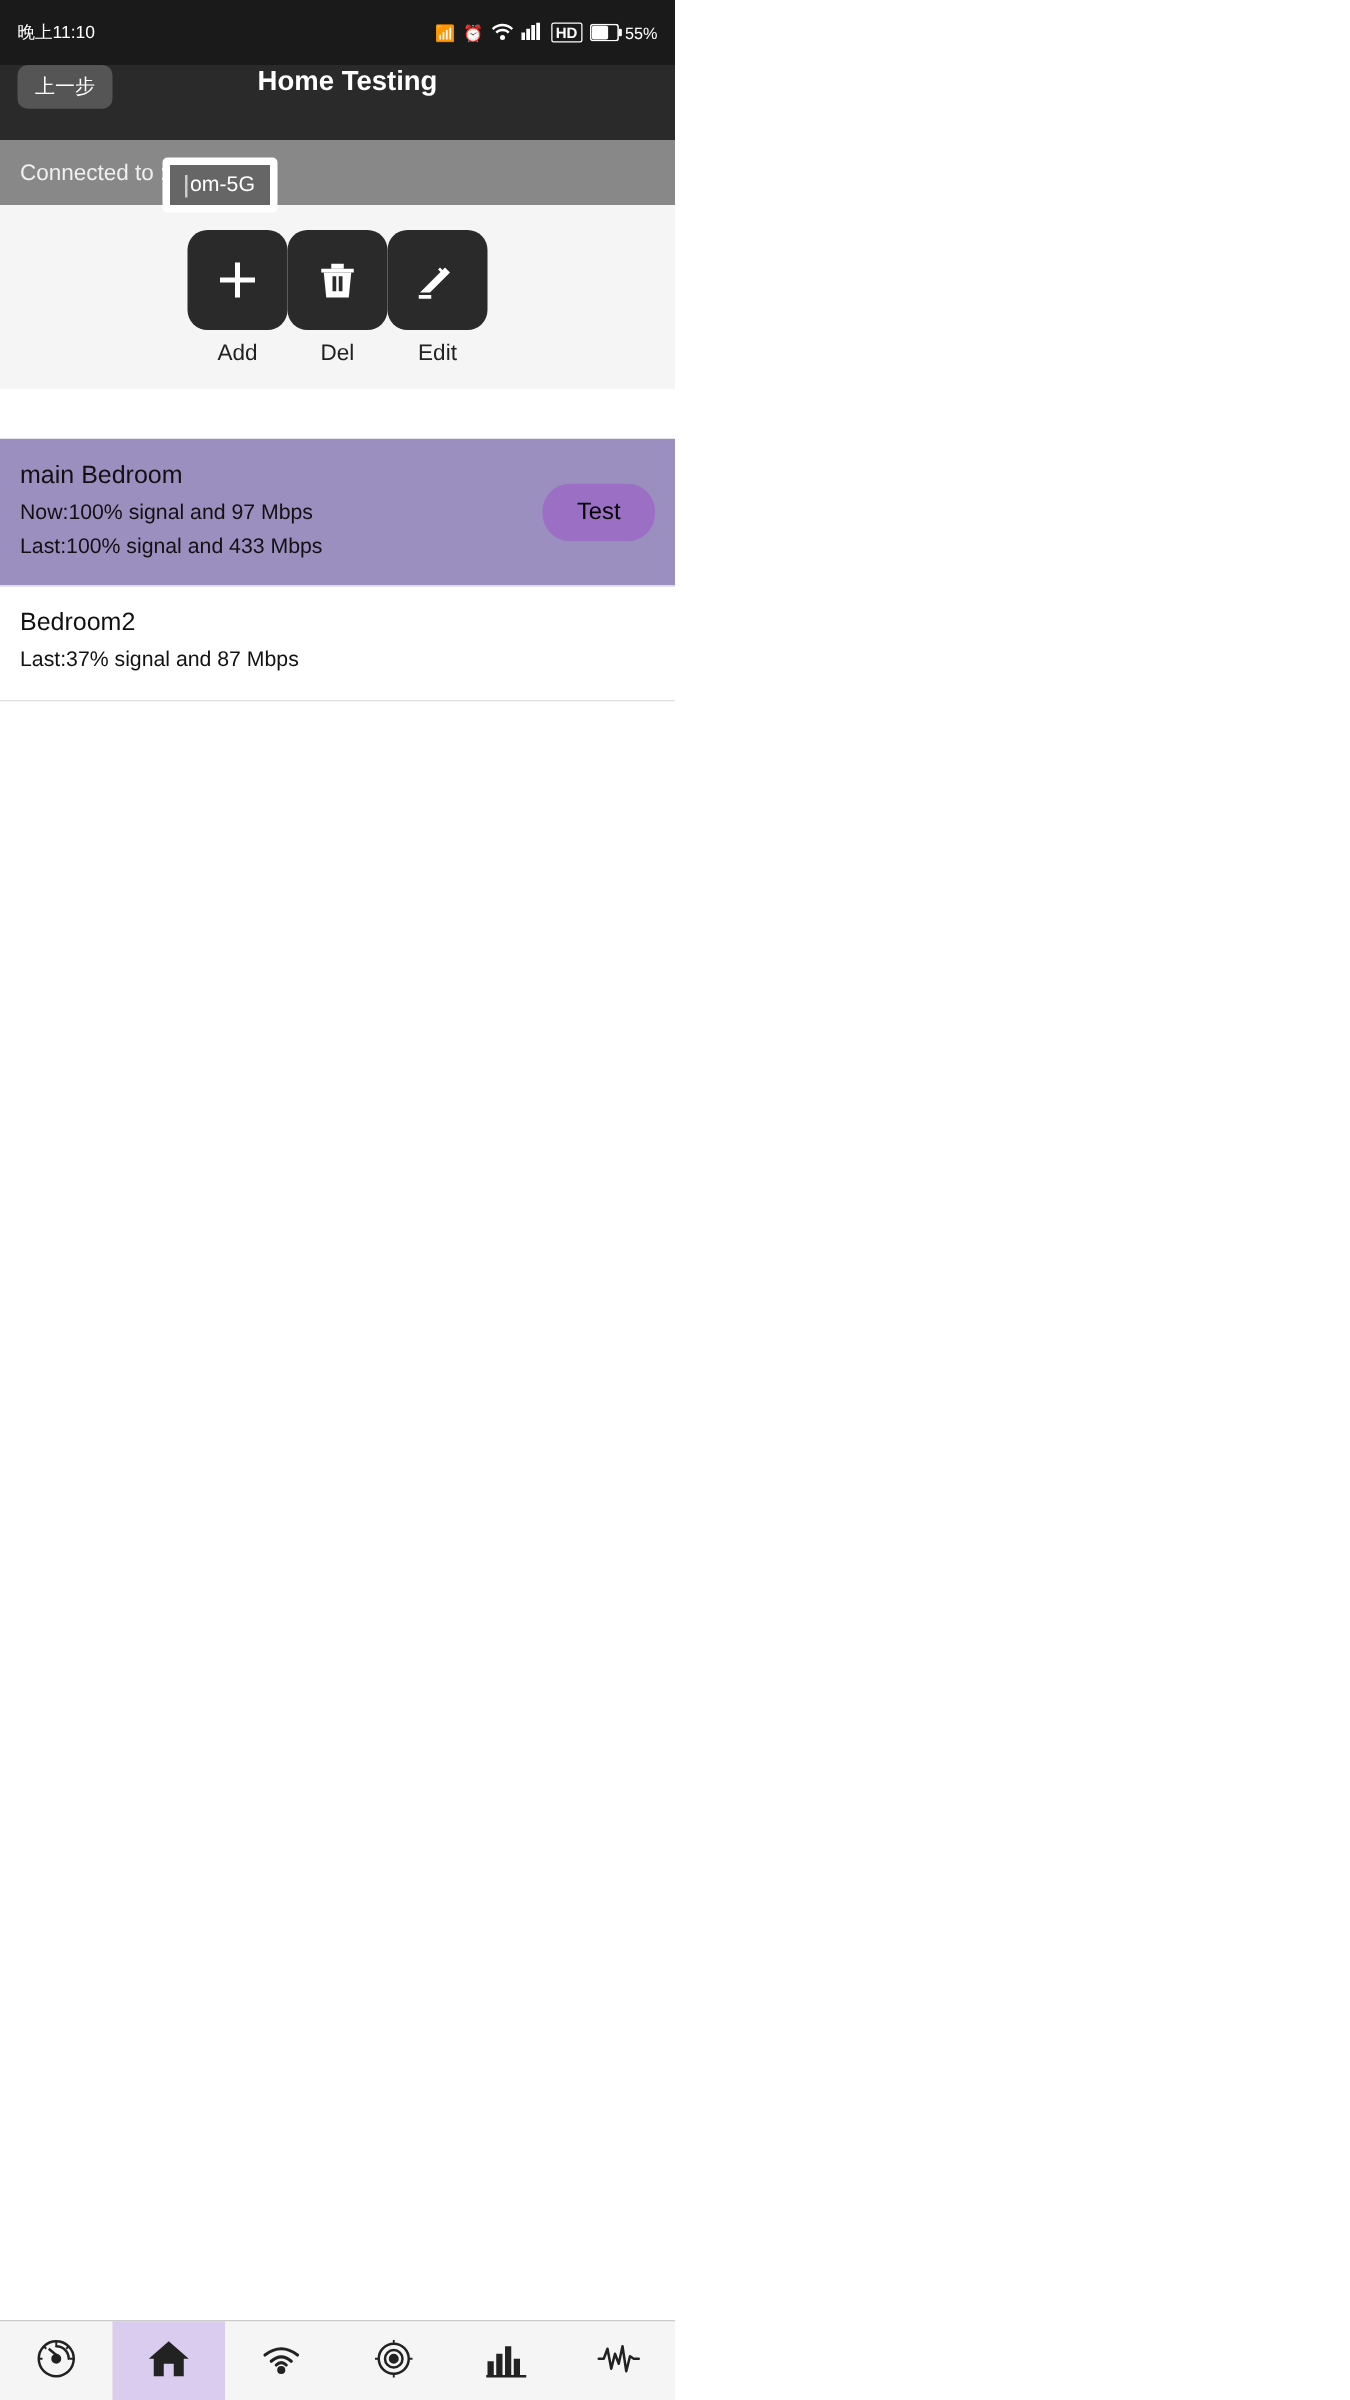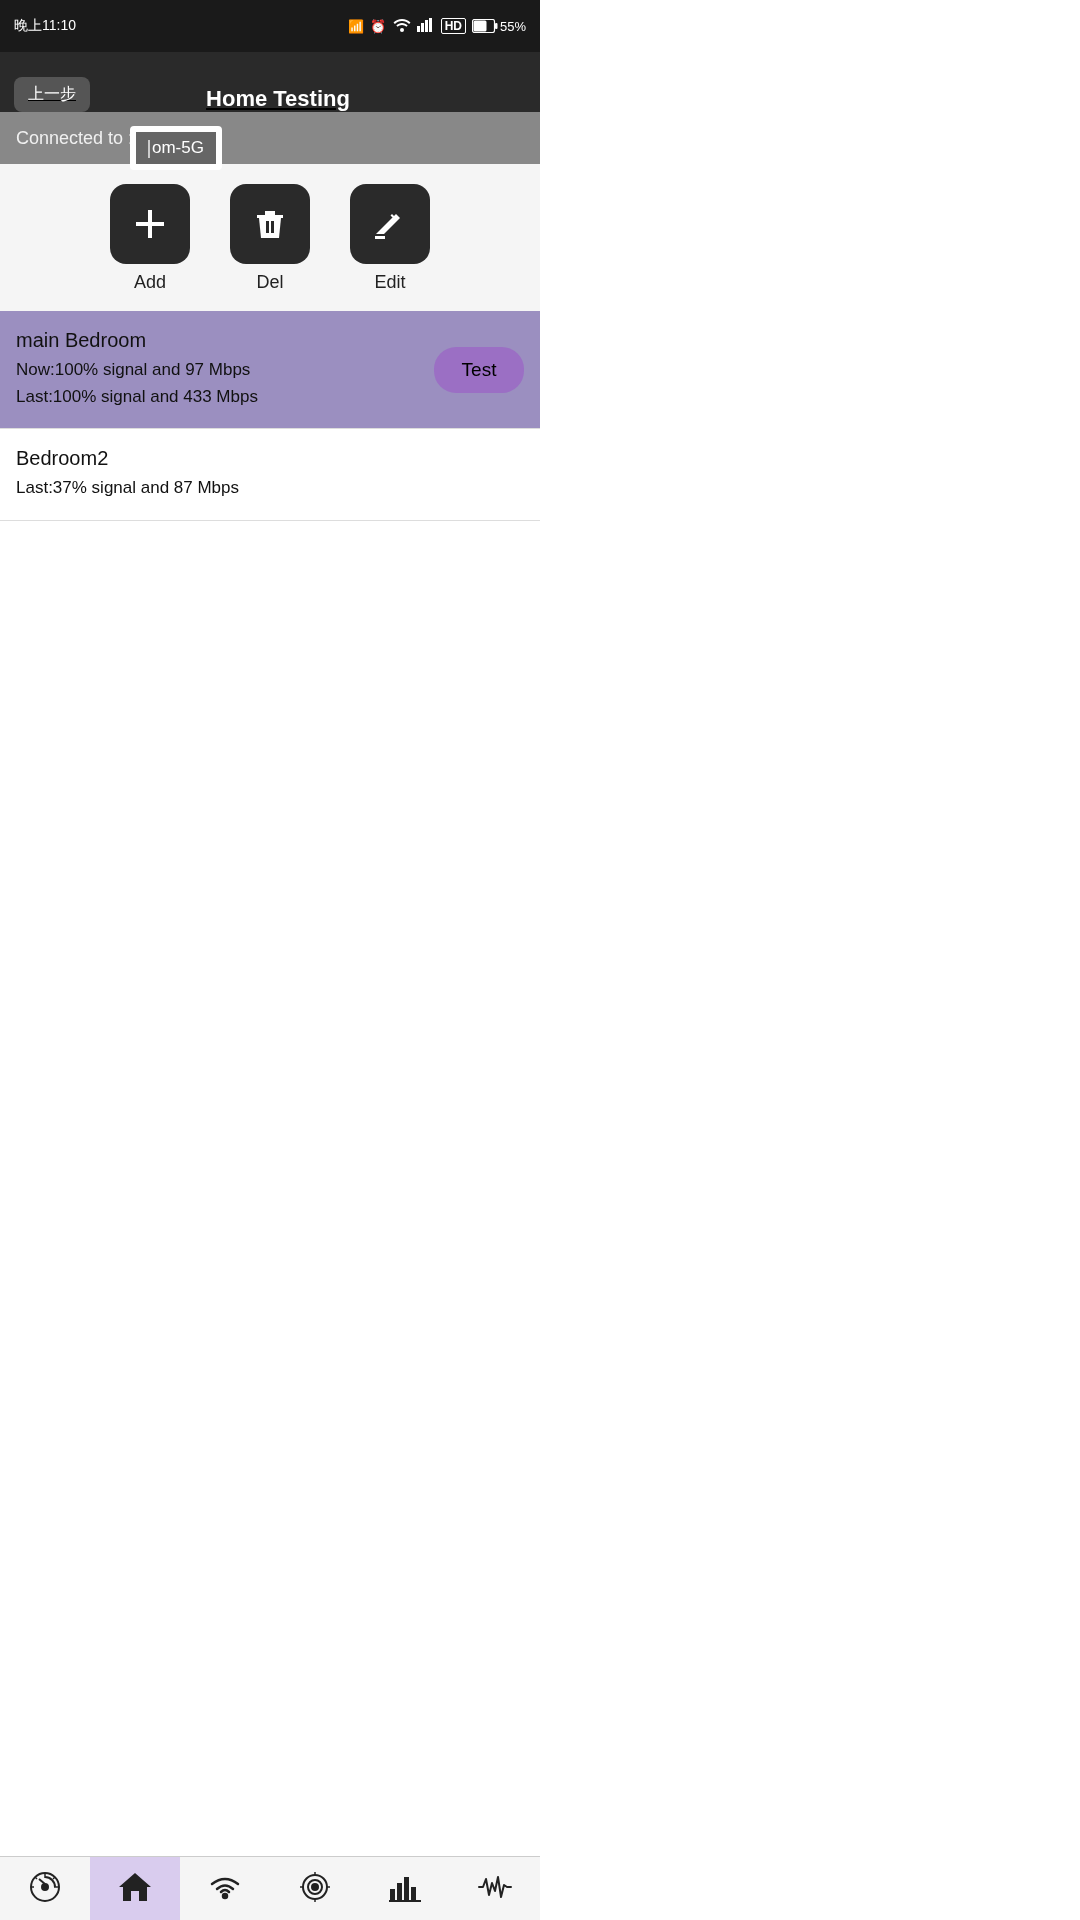--- a/index.html
+++ b/index.html
@@ -29,24 +29,23 @@
       display: flex;
       align-items: center;
       gap: 6px;
       font-size: 13px;
     }
 
     
     .navbar {
       background: #2a2a2a;
       display: flex;
-      align-items: flex-end;
+      align-items: flex-start;
       padding: 0 14px;
       height: 60px;
-      text-decoration: underline;
     }
     .back-btn {
       background: #555;
       border: none;
       border-radius: 8px;
       color: #fff;
       padding: 7px 14px;
       font-size: 16px;
       cursor: pointer;
     }
@@ -84,21 +83,20 @@
       color: #fff;
       z-index: 10;
       min-width: 80px;
     }
 
     
     .toolbar {
       display: flex;
       justify-content: center;
       align-items: flex-end;
-      gap: 40px;
       padding: 20px 16px 18px;
       background: #f5f5f5;
     }
     .toolbar-btn {
       display: flex;
       flex-direction: column;
       align-items: center;
       gap: 8px;
       cursor: pointer;
       background: none;
@@ -125,20 +123,21 @@
 
     .location-item {
       padding: 18px 16px;
       border-bottom: 1px solid #ddd;
       display: flex;
       align-items: center;
       justify-content: space-between;
     }
     .location-item.selected {
       background: #9b8fc0;
+      margin-top: 40px;
     }
     .location-info { flex: 1; }
     .location-name {
       font-size: 20px;
       font-weight: 500;
       color: #111;
       margin-bottom: 4px;
     }
     .location-item.selected .location-name { color: #111; }
     .location-stat {

